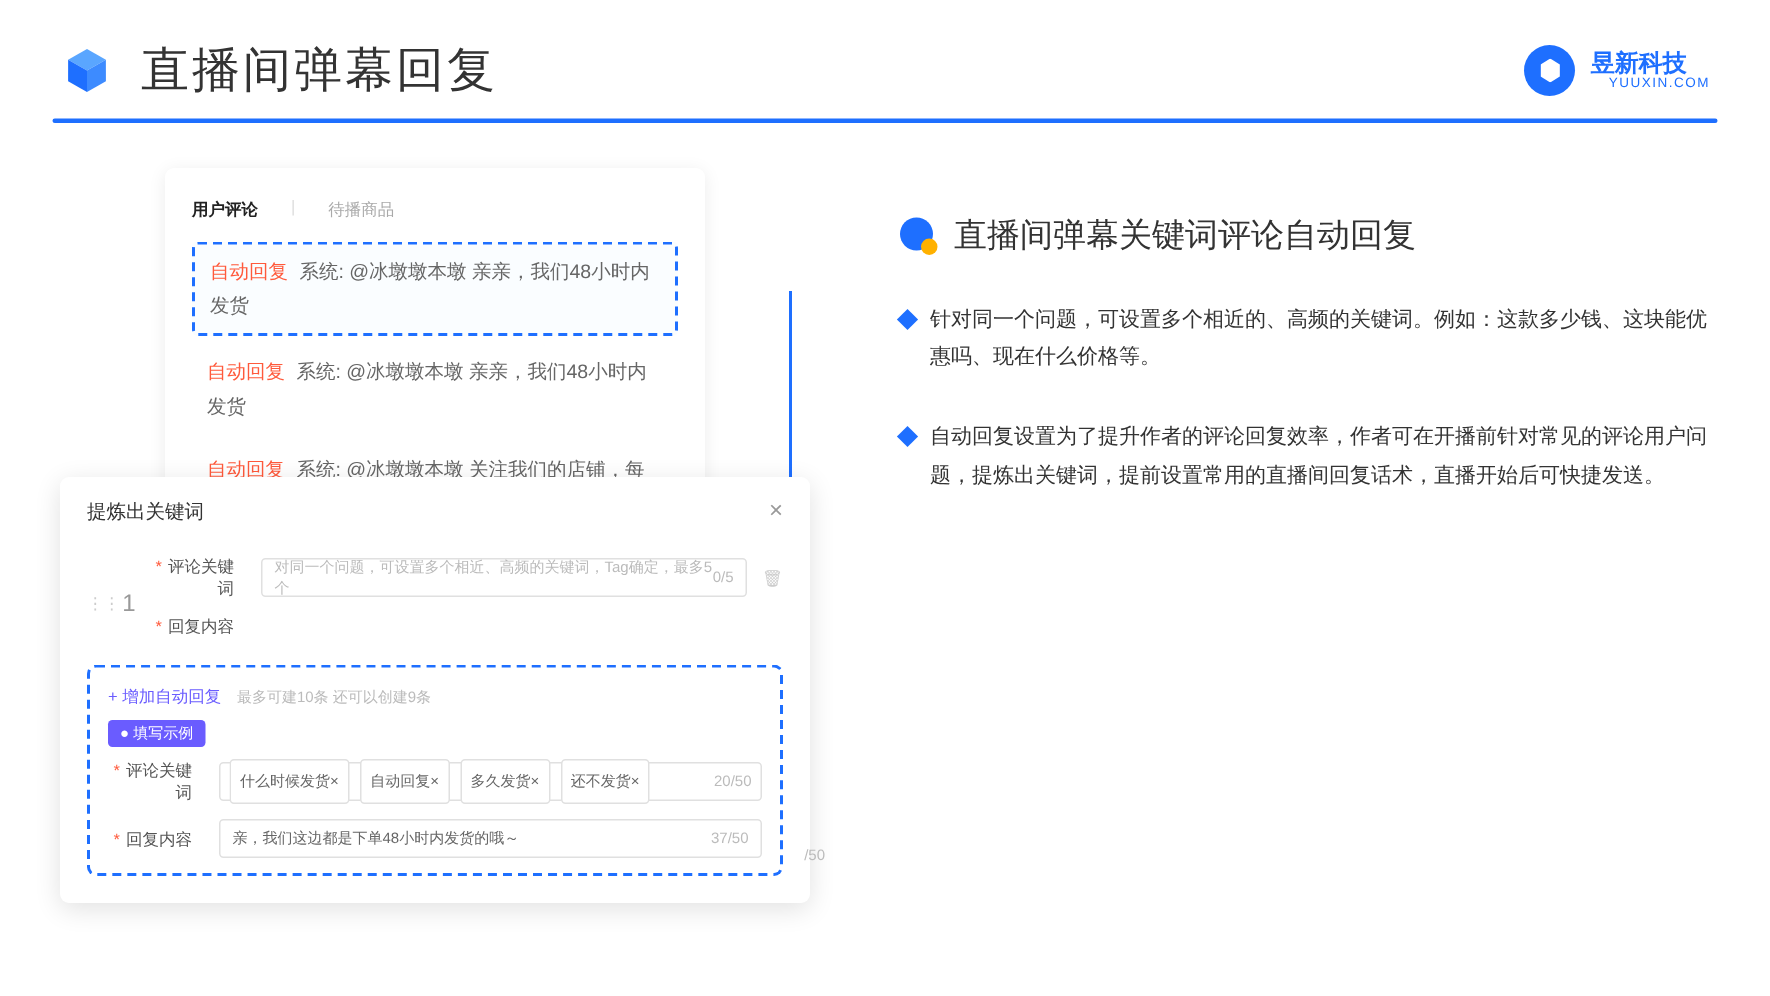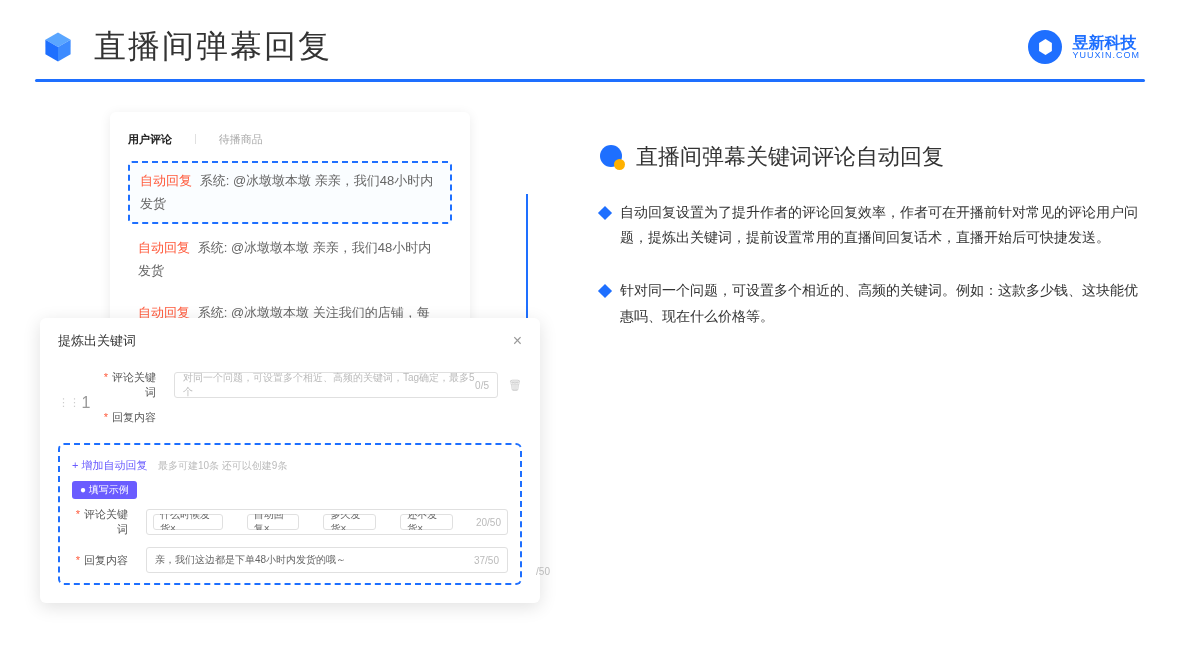--- a/index.html
+++ b/index.html
@@ -8,21 +8,21 @@
 
 .header { display: flex; justify-content: space-between; align-items: center; padding: 25px 40px 10px 40px; }
 .header-left { display: flex; align-items: center; gap: 18px; }
 .cube-icon { width: 36px; height: 36px; position: relative; }
 .page-title { font-size: 32px; font-weight: 500; color: #333; letter-spacing: 2px; }
 .brand { display: flex; align-items: center; gap: 10px; }
 .brand-icon { width: 34px; height: 34px; background: #1e6fff; border-radius: 50%; position: relative; }
 .brand-icon::before { content: ""; position: absolute; width: 16px; height: 16px; background: #fff; top: 9px; left: 9px; clip-path: polygon(50% 0, 90% 25%, 90% 75%, 50% 100%, 10% 75%, 10% 25%); }
 .brand-text { display: flex; flex-direction: column; line-height: 1; }
 .brand-name { font-size: 16px; font-weight: bold; color: #1e6fff; }
-.brand-sub { font-size: 9px; color: #1e6fff; letter-spacing: 1px; }
+.brand-sub { font-size: 9px; color: #1e6fff; letter-spacing: 1px; margin-left: 12px; }
 .divider { height: 3px; background: #1e6fff; margin: 0 35px 30px 35px; border-radius: 2px; }
 
 
 .main { display: flex; padding: 0 40px; gap: 60px; }
 .left-col { width: 500px; position: relative; }
 .right-col { flex: 1; padding-top: 30px; }
 
 
 .comments-panel { background: #fff; border-radius: 6px; box-shadow: 0 2px 12px rgba(0,0,0,0.08); width: 360px; margin-left: 70px; padding: 20px 18px 90px 18px; position: relative; }
 .tabs { display: flex; gap: 22px; margin-bottom: 14px; font-size: 11px; }
@@ -49,21 +49,21 @@
 .label { color: #555; width: 56px; text-align: right; margin-right: 8px; }
 .input-box { flex: 1; border: 1px solid #e0e0e0; border-radius: 3px; height: 26px; display: flex; align-items: center; padding: 12px 8px; font-size: 10px; color: #bbb; justify-content: space-between; background: #fff; }
 .input-box.filled { color: #666; }
 .counter { color: #bbb; font-size: 10px; }
 .trash-icon { color: #ccc; width: 14px; text-align: center; }
 
 .dashed-block { border: 2px dashed #1e6fff; border-radius: 6px; padding: 10px 12px; margin-top: 8px; }
 .add-rule { color: #6a5cff; font-size: 11px; cursor: pointer; }
 .hint { color: #bbb; font-size: 10px; margin-left: 6px; }
 .example-badge { display: inline-block; background: #6a5cff; color: #fff; font-size: 10px; padding: 2px 8px; border-radius: 3px; margin-bottom: 8px; }
-.tag-chip { display: inline-flex; align-items: center; border: 1px solid #e0e0e0; border-radius: 3px; padding: 0 6px; height: 16px; font-size: 10px; color: #666; margin-right: 21px; background: #fff; }
+.tag-chip { display: inline-flex; align-items: center; border: 1px solid #e0e0e0; border-radius: 3px; padding: 0 6px; height: 30px; font-size: 10px; color: #666; margin-right: 4px; background: #fff; }
 .tagbox { flex: 1; border: 1px solid #e0e0e0; border-radius: 3px; height: 26px; display: flex; align-items: center; padding: 0 6px; gap: 2px; justify-content: space-between; background: #fff; }
 .tag-wrap { display:flex; gap:3px; flex-wrap:nowrap; overflow:hidden; }
 .eg-content { font-size: 10px; color: #666; }
 .counter-side { position: absolute; right: -30px; font-size: 10px; color: #bbb; }
 
 
 .connector { position: absolute; border-right: 2px solid #1e6fff; border-bottom: 2px solid #1e6fff; }
 
 
 .feature-header { display: flex; align-items: center; gap: 12px; margin-bottom: 28px; }
@@ -183,20 +183,20 @@
   <div class="right-col">
     <div class="feature-header">
       <div class="dot-icon">
         <div class="dot-blue"></div>
           <div class="dot-orange"></div>
       </div>
       <h2 class="feature-title">直播间弹幕关键词评论自动回复</h2>
     </div>
     <div class="bullet-item">
       <div class="diamond"></div>
-      <div class="bullet-text">自动回复设置为了提升作者的评论回复效率，作者可在开播前针对常见的评论用户问题，提炼出关键词，提前设置常用的直播间回复话术，直播开始后可快捷发送。</div>
+      <div class="bullet-text">针对同一个问题，可设置多个相近的、高频的关键词。例如：这款多少钱、这块能优惠吗、现在什么价格等。</div>
     </div>
     <div class="bullet-item">
       <div class="diamond"></div>
-      <div class="bullet-text">针对同一个问题，可设置多个相近的、高频的关键词。例如：这款多少钱、这块能优惠吗、现在什么价格等。</div>
+      <div class="bullet-text">自动回复设置为了提升作者的评论回复效率，作者可在开播前针对常见的评论用户问题，提炼出关键词，提前设置常用的直播间回复话术，直播开始后可快捷发送。</div>
     </div>
   </div>
 </div>
 
 </body></html>

